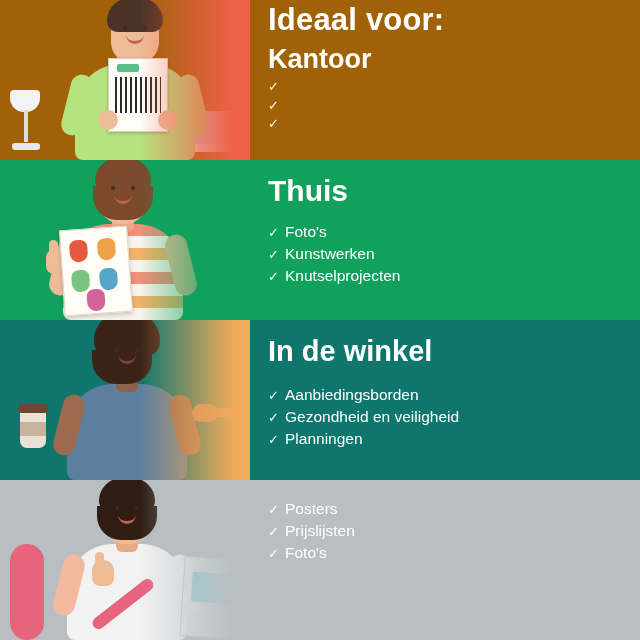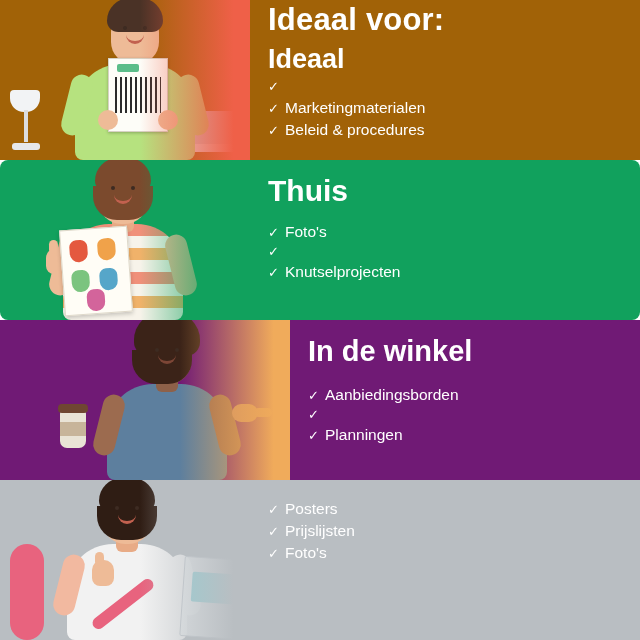--- a/index.html
+++ b/index.html
@@ -391,25 +391,25 @@
     color: #ffffff;
     font-size: 13px;
     flex: 0 0 auto;
   }
   
   #band-office { background: #a16207; }
   #band-office .fade { background: linear-gradient(to right, rgba(239,96,72,0) 0%, #ef6048 78%); }
   #band-office .content { padding-top: 4px; }
   #band-office .band-title { font-size: 31px; margin-bottom: 8px; }
   
-  #band-home { background: #11a15d; border-radius: 8px; }
+  #band-home { background: #11a15d; }
   #band-home .fade { background: linear-gradient(to right, rgba(17,161,93,0) 0%, #11a15d 78%); }
   #band-home .content { padding-top: 14px; }
   
-  #band-store { background: #701a75; padding-left: 40px; }
+  #band-store { background: #0f766e; }
   #band-store .fade { background: linear-gradient(to right, rgba(240,171,91,0) 0%, #f0ab5b 78%); }
   #band-store .content { padding-top: 16px; }
   
   #band-small { background: #b9bec2; }
   #band-small .fade { background: linear-gradient(to right, rgba(185,190,194,0) 0%, #b9bec2 78%); }
   #band-small .content { padding-top: 18px; }
 </style>
 </head>
 <body>
 
@@ -442,32 +442,30 @@
             <div class="bars"></div>
           </div>
           <div class="hand" style="bottom:30px;left:38px;"></div>
           <div class="hand" style="bottom:30px;left:98px;"></div>
         </div>
         <div class="fade"></div>
       </div>
 
       <div class="content">
         <h1 class="band-title">Ideaal voor:</h1>
-        <h2 class="headline">Ideaal</h2>
+        <h2 class="headline">Kantoor</h2>
         <ul class="items">
           <li>
             <span class="check">✓</span>
           </li>
           <li>
             <span class="check">✓</span>
-            <span>Marketingmaterialen</span>
-          </li>
-          <li>
-            <span class="check">✓</span>
-            <span>Beleid &amp; procedures</span>
+          </li>
+          <li>
+            <span class="check">✓</span>
           </li>
         </ul>
       </div>
     </div>
   </section>
 
   <section class="band" id="band-home">
     <div class="band-inner">
       <div class="figure">
         <div class="person" style="left:48px;">
@@ -495,20 +493,21 @@
 
       <div class="content">
         <h2 class="headline" style="font-size:30px;margin-bottom:14px;">Thuis</h2>
         <ul class="items">
           <li>
             <span class="check">✓</span>
             <span>Foto's</span>
           </li>
           <li>
             <span class="check">✓</span>
+            <span>Kunstwerken</span>
           </li>
           <li>
             <span class="check">✓</span>
             <span>Knutselprojecten</span>
           </li>
         </ul>
       </div>
     </div>
   </section>
 
@@ -536,20 +535,21 @@
 
       <div class="content">
         <h2 class="headline" style="font-size:29px;margin-bottom:16px;">In de winkel</h2>
         <ul class="items">
           <li>
             <span class="check">✓</span>
             <span>Aanbiedingsborden</span>
           </li>
           <li>
             <span class="check">✓</span>
+            <span>Gezondheid en veiligheid</span>
           </li>
           <li>
             <span class="check">✓</span>
             <span>Planningen</span>
           </li>
         </ul>
       </div>
     </div>
   </section>
 

